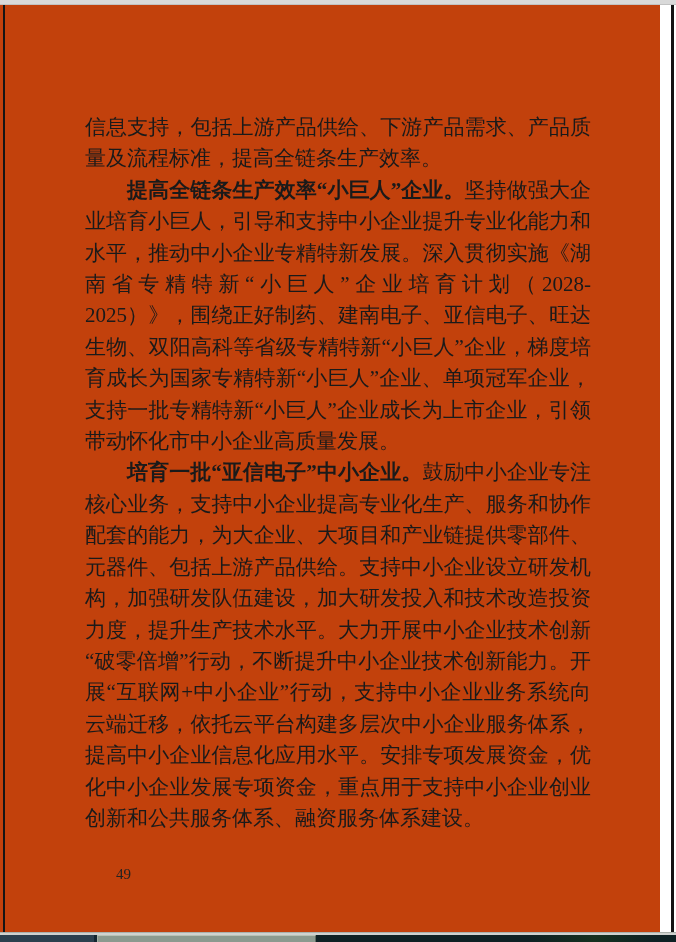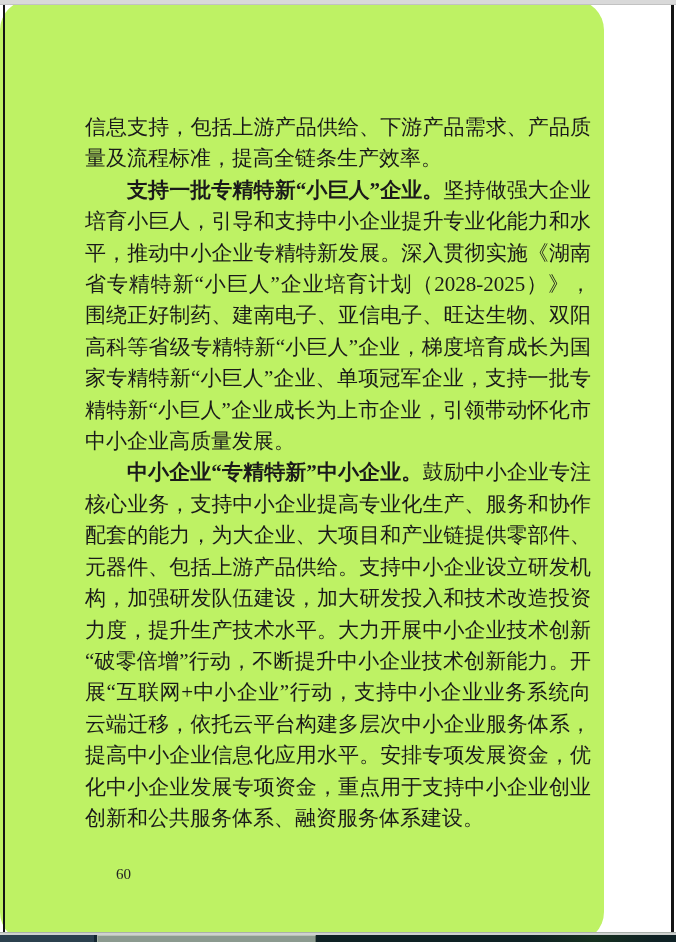--- a/index.html
+++ b/index.html
@@ -6,24 +6,23 @@
     margin: 0;
     padding: 0;
     width: 676px;
     height: 942px;
     background: #ffffff;
     overflow: hidden;
     font-family: "Liberation Serif", serif;
   }
   .viewport {
     position: relative;
-    width: 604px;
+    width: 660px;
     height: 942px;
-    background: #bef264;
-    border-radius: 30px;
+    background: #c2410c;
   }
   .top-strip {
     position: absolute;
     left: 0; top: 0;
     width: 676px; height: 5px;
     background: #d9d9d9;
     border-bottom: 1px solid #c2c2c2;
     box-sizing: border-box;
   }
   .scan-edge {
@@ -100,25 +99,25 @@
 
 <div class="viewport">
 
   <div class="top-strip"></div>
 
   <div class="scan-edge left"></div>
   <div class="scan-edge right"></div>
 
   <div class="text-block">
     <p><span>信息支持，包括上游产品供给、下游产品需求、产品质量及流程标准，提高全链条生产效率。</span></p>
-    <p class="indent"><b>支持一批专精特新“小巨人”企业。</b><span>坚持做强大企业培育小巨人，引导和支持中小企业提升专业化能力和水平，推动中小企业专精特新发展。深入贯彻实施《湖南省专精特新“小巨人”企业培育计划（2028-2025）》，围绕正好制药、建南电子、亚信电子、旺达生物、双阳高科等省级专精特新“小巨人”企业，梯度培育成长为国家专精特新“小巨人”企业、单项冠军企业，支持一批专精特新“小巨人”企业成长为上市企业，引领带动怀化市中小企业高质量发展。</span></p>
-    <p class="indent"><b>中小企业“专精特新”中小企业。</b><span>鼓励中小企业专注核心业务，支持中小企业提高专业化生产、服务和协作配套的能力，为大企业、大项目和产业链提供零部件、元器件、包括上游产品供给。支持中小企业设立研发机构，加强研发队伍建设，加大研发投入和技术改造投资力度，提升生产技术水平。大力开展中小企业技术创新“破零倍增”行动，不断提升中小企业技术创新能力。开展“互联网+中小企业”行动，支持中小企业业务系统向云端迁移，依托云平台构建多层次中小企业服务体系，提高中小企业信息化应用水平。安排专项发展资金，优化中小企业发展专项资金，重点用于支持中小企业创业创新和公共服务体系、融资服务体系建设。</span></p>
+    <p class="indent"><b>提高全链条生产效率“小巨人”企业。</b><span>坚持做强大企业培育小巨人，引导和支持中小企业提升专业化能力和水平，推动中小企业专精特新发展。深入贯彻实施《湖南省专精特新“小巨人”企业培育计划（2028-2025）》，围绕正好制药、建南电子、亚信电子、旺达生物、双阳高科等省级专精特新“小巨人”企业，梯度培育成长为国家专精特新“小巨人”企业、单项冠军企业，支持一批专精特新“小巨人”企业成长为上市企业，引领带动怀化市中小企业高质量发展。</span></p>
+    <p class="indent"><b>培育一批“亚信电子”中小企业。</b><span>鼓励中小企业专注核心业务，支持中小企业提高专业化生产、服务和协作配套的能力，为大企业、大项目和产业链提供零部件、元器件、包括上游产品供给。支持中小企业设立研发机构，加强研发队伍建设，加大研发投入和技术改造投资力度，提升生产技术水平。大力开展中小企业技术创新“破零倍增”行动，不断提升中小企业技术创新能力。开展“互联网+中小企业”行动，支持中小企业业务系统向云端迁移，依托云平台构建多层次中小企业服务体系，提高中小企业信息化应用水平。安排专项发展资金，优化中小企业发展专项资金，重点用于支持中小企业创业创新和公共服务体系、融资服务体系建设。</span></p>
   </div>
 
-  <div class="page-number">60</div>
+  <div class="page-number">49</div>
 
   <div class="bottom-strip"></div>
 
   <div class="hscrollbar">
     <div class="hs-right" style="background-color: rgb(14, 33, 36);"></div>
     <div class="hs-left" style="background-color: rgb(43, 64, 78);"></div>
     <div class="hs-thumb" style="background-color: rgb(139, 154, 143);"></div>
   </div>
 
 </div>

